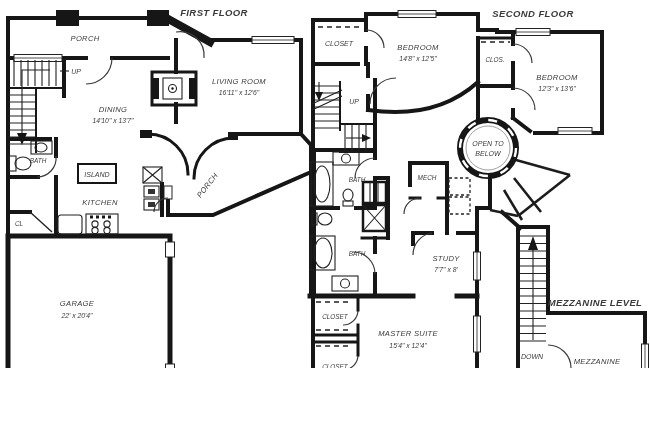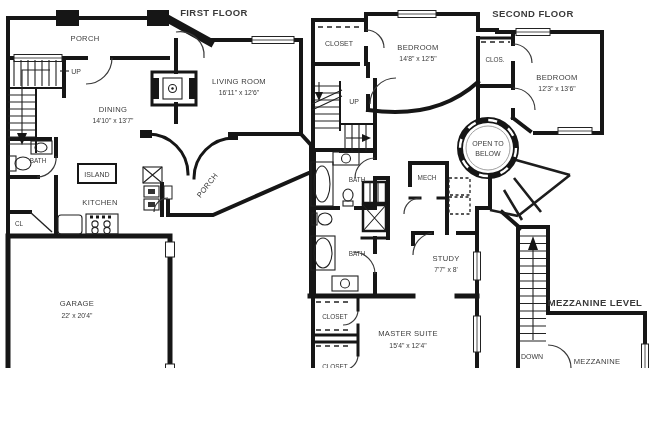--- a/index.html
+++ b/index.html
@@ -1,16 +1,16 @@
 <!DOCTYPE html>
 <html style="--wall: #161616; --text: #3a3a3a; --bg: #ffffff;"><head>
 <meta charset="utf-8">
 <style>
   html,body{margin:0;padding:0;background:#fff;}
-  .canvas{position:relative;width:650px;height:368px;background:var(--bg,#fff);overflow:hidden;}
+  .canvas{position:relative;width:650px;height:368px;background:var(--bg,#fff);overflow:hidden;font-style:italic;}
   svg{position:absolute;left:0;top:0;}
   svg *{vector-effect:none;}
   .wall{stroke:var(--wall,#161616);fill:none;stroke-linecap:square;}
   .w5{stroke-width:5;} .w4{stroke-width:4;} .w3{stroke-width:3;} .w25{stroke-width:2.5;} .w2{stroke-width:2;}
   .blk{fill:var(--wall,#161616);stroke:none;}
   .thin{stroke:#3a3a3a;stroke-width:1.2;fill:none;}
   .tread{stroke:#222;stroke-width:1.1;fill:none;}
   .fix{stroke:#222;stroke-width:1.4;fill:none;}
   .fix2{stroke:#222;stroke-width:1.1;fill:none;}
   .dashrod{stroke:#222;stroke-width:1.6;fill:none;stroke-dasharray:5 4;}

